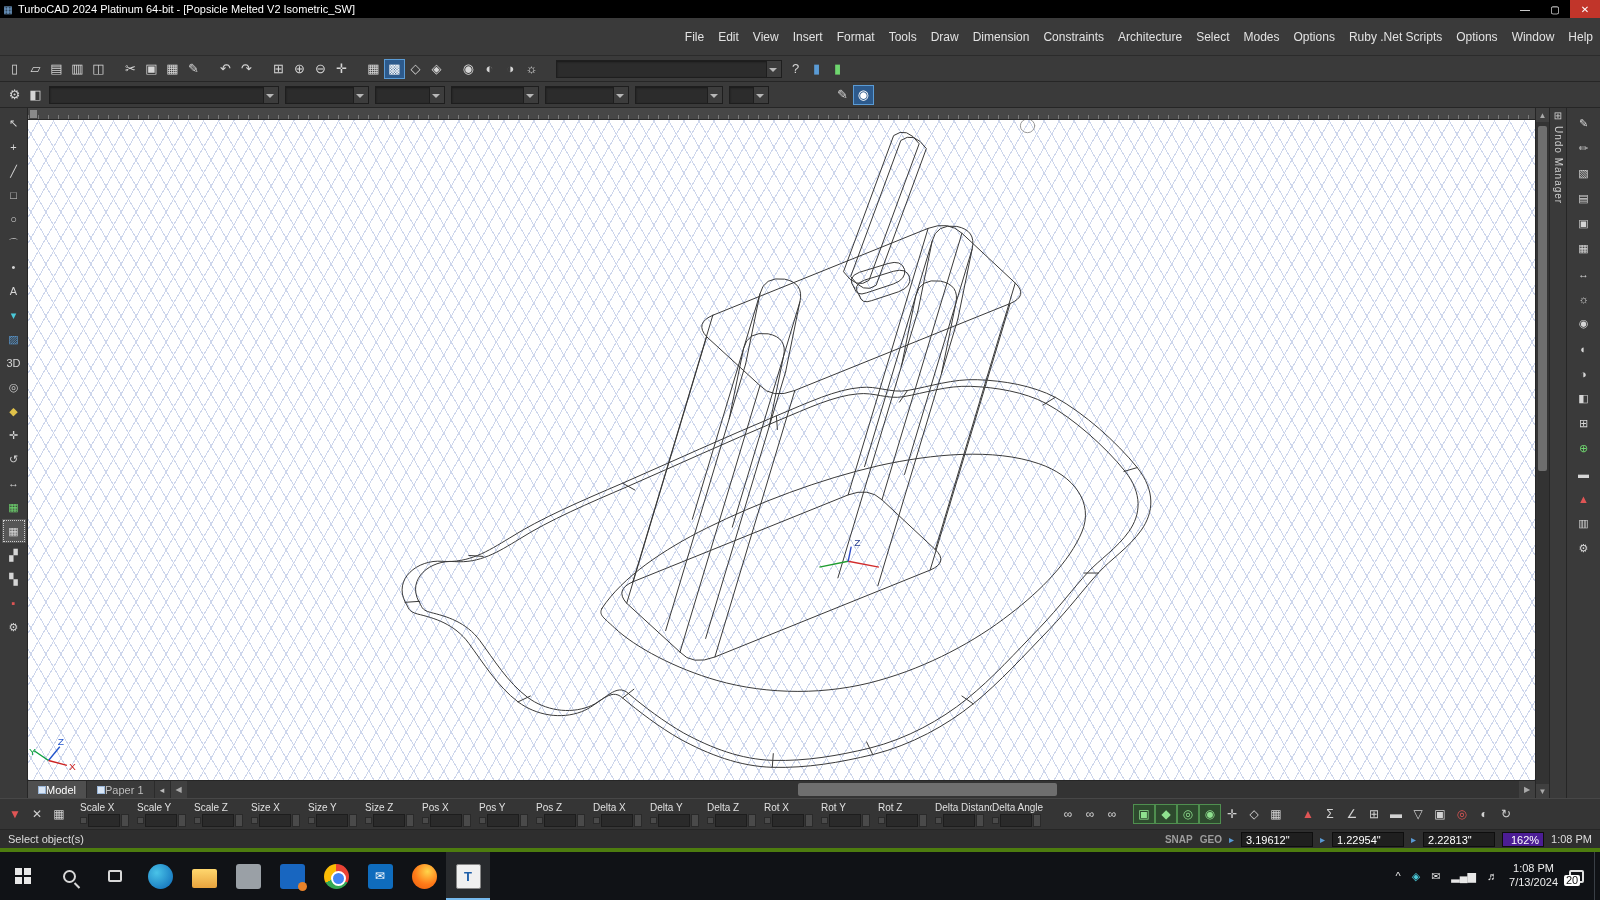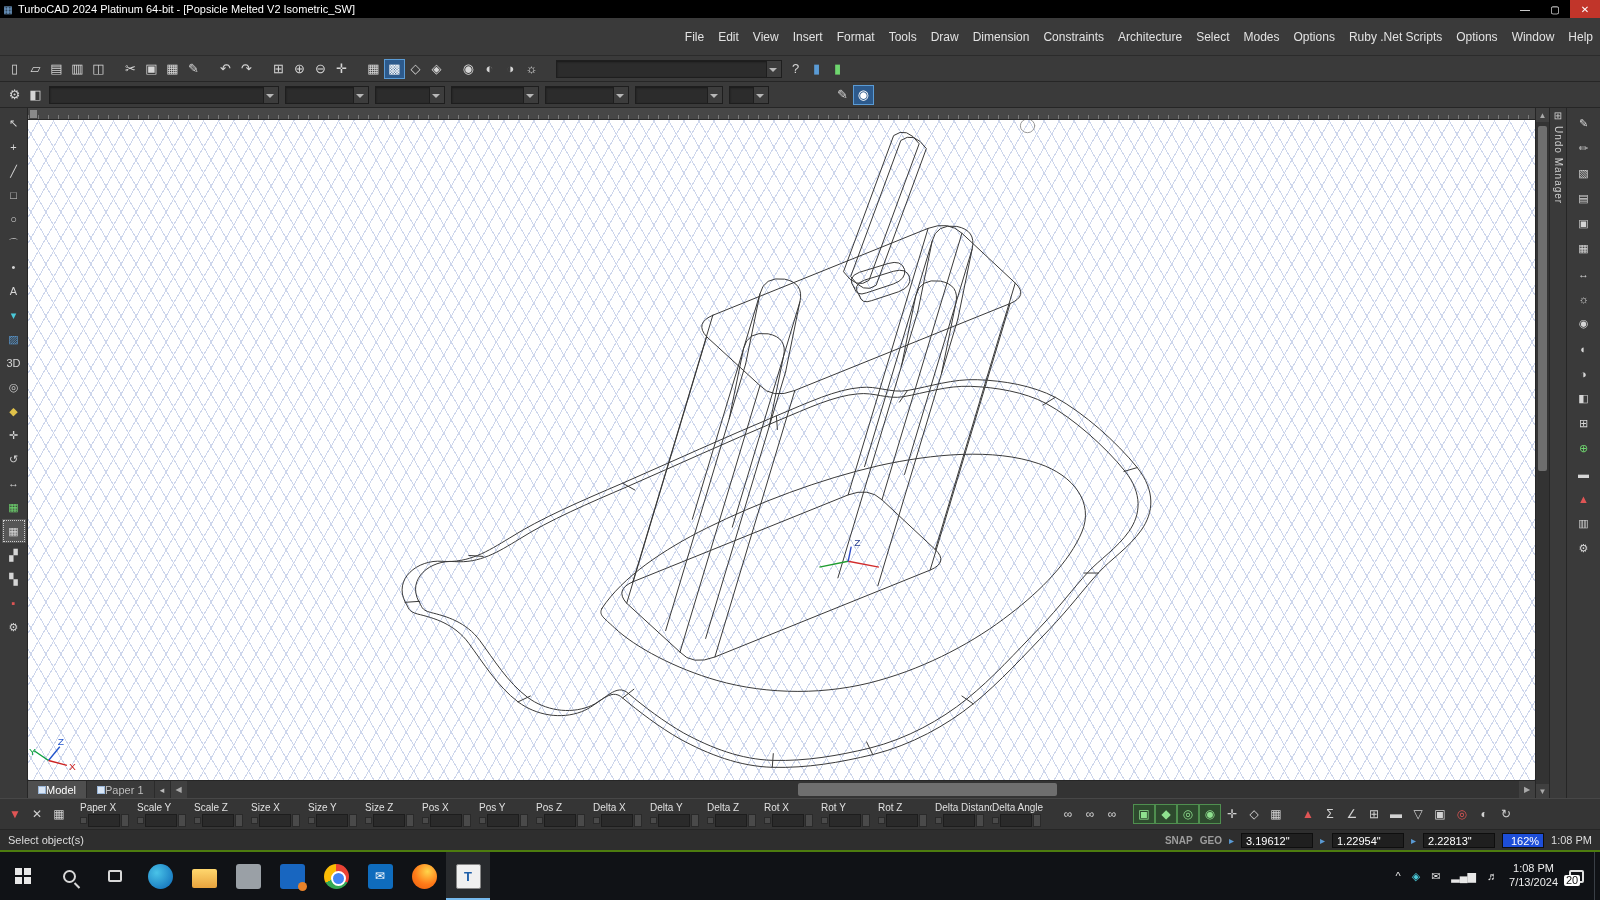--- a/index.html
+++ b/index.html
@@ -78,26 +78,26 @@
   .iicon.green { background:#2e4a2e; border-color:#4f8f4f; color:#8fe08f; }
   .iicon.red { color:#e05555; }
   .ifield { width:57px; flex:0 0 auto; }
   .ilbl { font-size:10px; color:#e0e0e0; white-space:nowrap; overflow:hidden; height:12px; }
   .irow { display:flex; align-items:center; gap:1px; }
   .ichk { width:7px; height:7px; background:#4a4a4a; border:1px solid #2a2a2a; }
   .iinp { width:32px; height:13px; background:#2a2a2a; border:1px solid #1d1d1d; }
   .ispn { width:8px; height:13px; background:#4a4a4a; border:1px solid #2a2a2a; }
 
   
-  .statusbar { height:22px; background:#2e2e2e; border-bottom:2px solid #4d7c0f; display:flex; align-items:center; padding:0 8px; font-size:11px; flex:0 0 auto;justify-content:space-between; }
+  .statusbar { height:22px; background:#2e2e2e; border-bottom:4px solid #4d7c0f; display:flex; align-items:center; padding:0 8px; font-size:11px; flex:0 0 auto;justify-content:space-between; }
   .status-right { margin-left:auto; display:flex; align-items:center; gap:7px; }
   .s-dim { color:#9d9d9d; font-weight:bold; font-size:10px; }
   .c-ic { color:#5a9bd5; font-size:10px; }
   .c-box { width:72px; height:15px; background:#1f1f1f; border:1px solid #0e0e0e; color:#fff; font-size:11px; padding:0 4px; line-height:14px; }
-  .z-box { width:42px; height:15px; background:#1d4ed8; border:1px solid #0e0e0e; color:#fff; font-size:11px; padding:0 4px; line-height:14px; text-align:right; }
+  .z-box { width:42px; height:15px; background:#4c1d95; border:1px solid #0e0e0e; color:#fff; font-size:11px; padding:0 4px; line-height:14px; text-align:right; }
   .s-time { color:#ddd; }
 
   
   .taskbar { height:48px; background:#101216; display:flex; align-items:stretch; flex:0 0 auto; }
   .tb-btn { width:46px; display:flex; align-items:center; justify-content:center; }
   .win-logo { width:16px; height:16px; display:grid; grid-template-columns:7px 7px; grid-template-rows:7px 7px; gap:2px; }
   .win-logo div { background:#e8e8e8; }
   .search-ic { width:13px; height:13px; border:2px solid #d8d8d8; border-radius:50%; position:relative; }
   .search-ic::after { content:""; position:absolute; width:2px; height:7px; background:#d8d8d8; left:11px; top:10px; transform:rotate(-45deg); }
   .taskview-ic { width:14px; height:12px; border:2px solid #d8d8d8; border-radius:2px; }
@@ -357,21 +357,21 @@
   <div class="inspector">
     <span style="display:flex;align-items:center;">
 
     <div class="iicon red">▼</div>
         <div class="iicon">✕</div>
         <div class="iicon gap">▦</div>
       </span>
     <span style="display:flex;align-items:center;">
 
         <div class="ifield">
-          <div class="ilbl">Paper X</div>
+          <div class="ilbl">Scale X</div>
           <div class="irow">
             <span class="ichk"></span>
             <span class="iinp"></span>
             <span class="ispn"></span>
           </div>
         </div>
 
         <div class="ifield">
           <div class="ilbl">Scale Y</div>
           <div class="irow">

